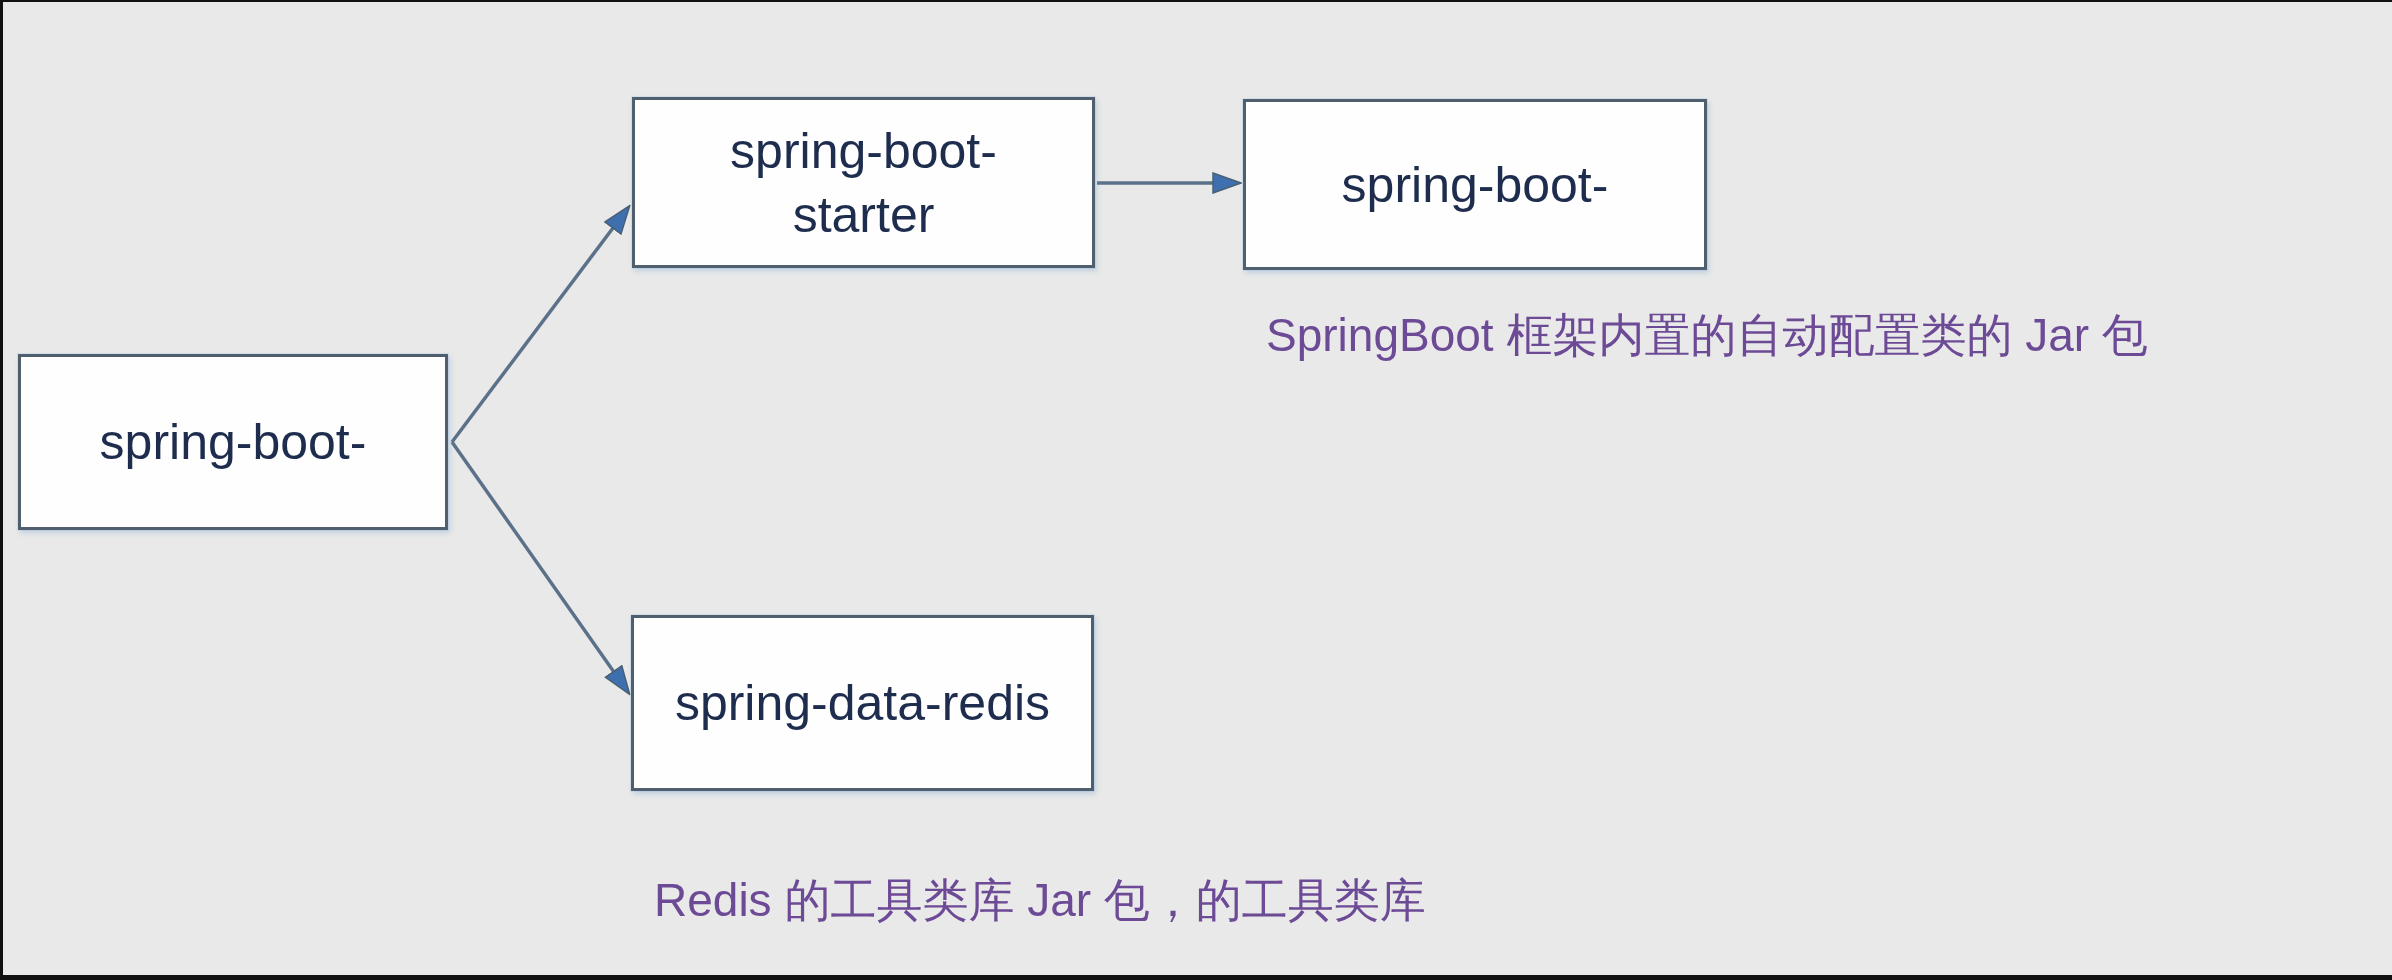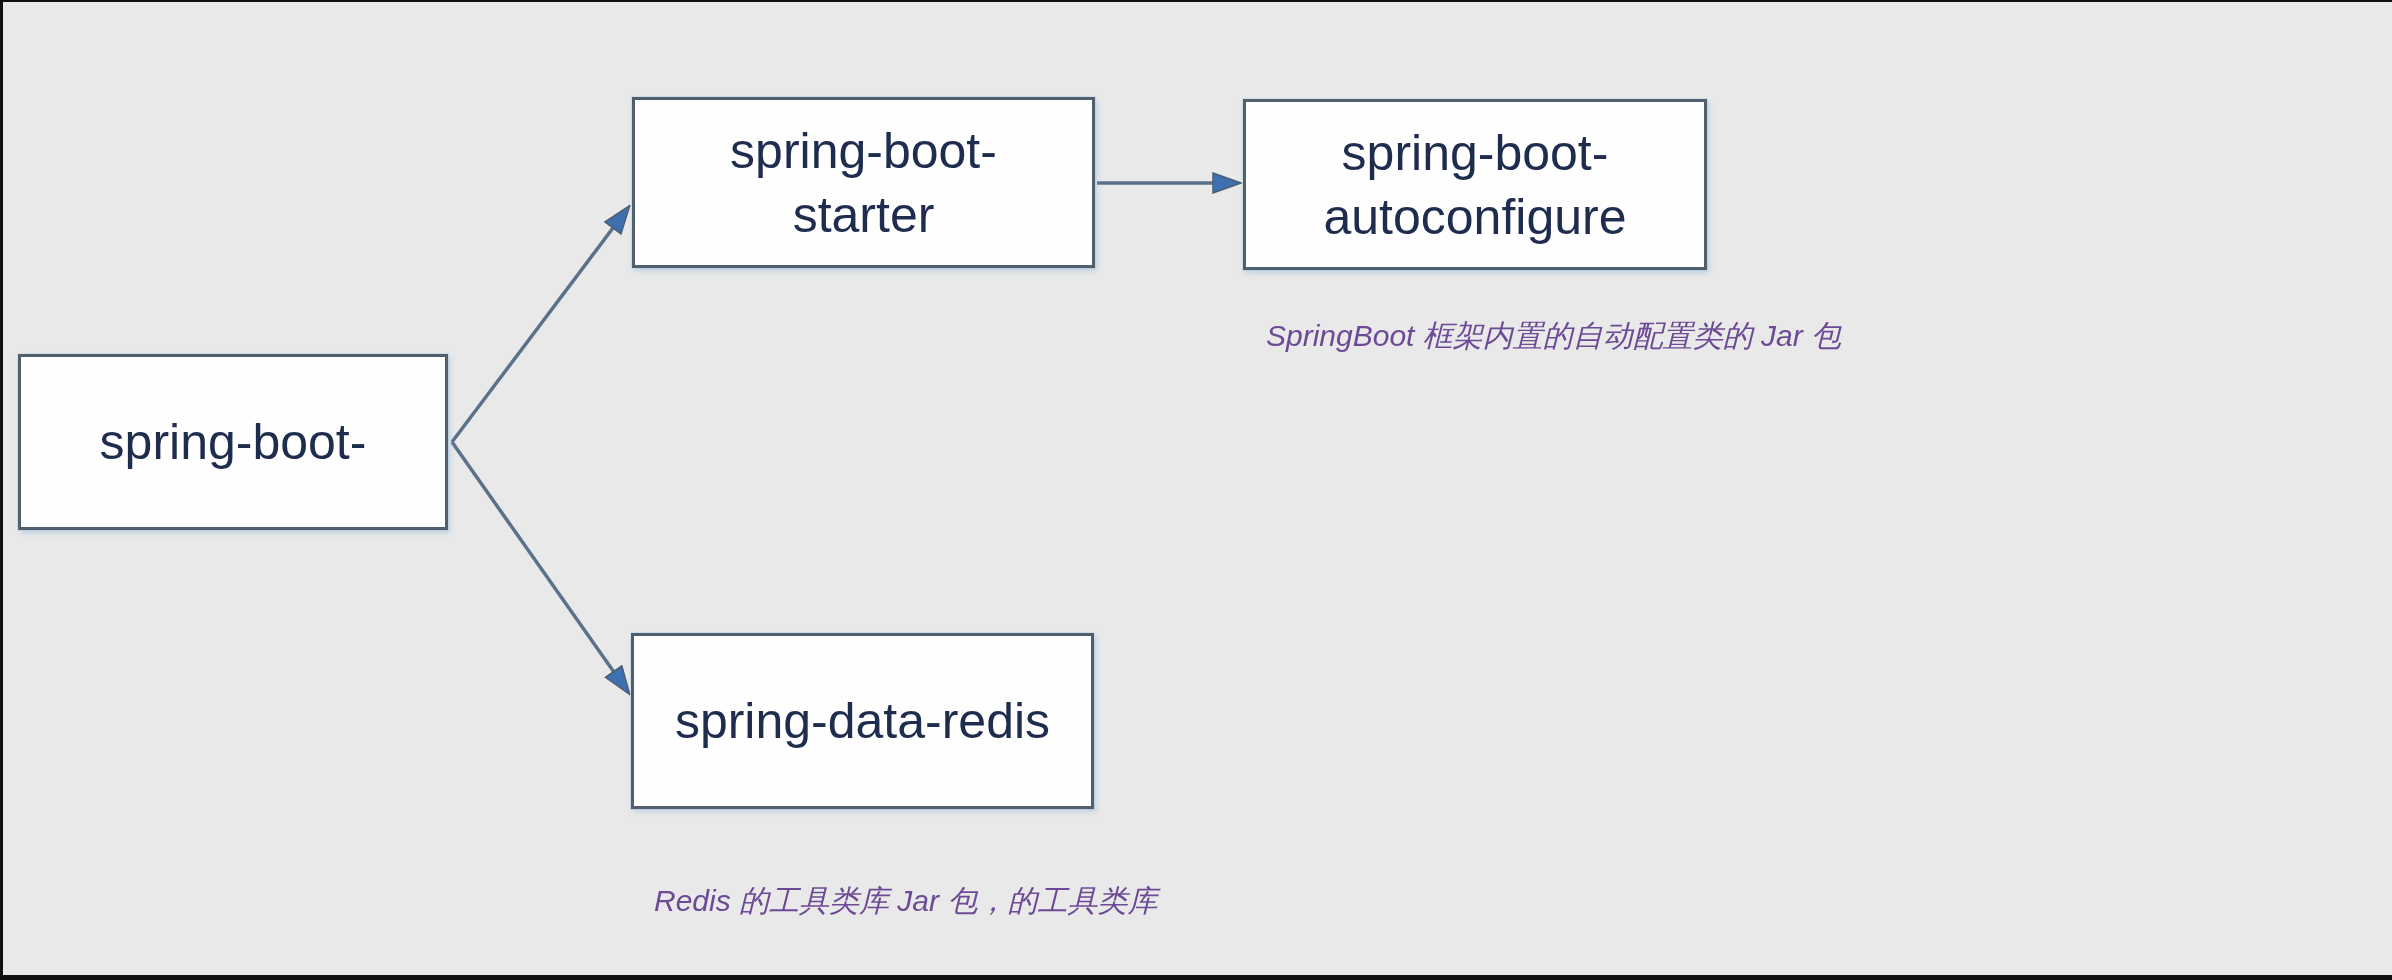--- a/index.html
+++ b/index.html
@@ -28,27 +28,26 @@
     align-items: center; justify-content: center;
     text-align: center;
     color: var(--node-text, #1e2c4e);
     font-size: 50px;
     line-height: 64px;
     box-sizing: border-box;
   }
   .node-starter-data-redis { left: 18px;   top: 354px; width: 430px; height: 176px; }
   .node-starter            { left: 632px;  top: 97px;  width: 463px; height: 171px; }
   .node-autoconfigure      { left: 1243px; top: 99px;  width: 464px; height: 171px; }
-  .node-data-redis         { left: 631px;  top: 633px; width: 463px; height: 176px; }
+  .node-data-redis         { left: 631px;  top: 615px; width: 463px; height: 176px; }
 
   .annotation {
     position: absolute;
     color: var(--accent-purple, #6d4a96);
-    font-style: italic;
-    font-size: 30px;
+    font-size: 46px;
     line-height: 59px;
     white-space: pre-line;
   }
   .annotation-autoconfigure { left: 1266px; top: 306px; }
   .annotation-data-redis    { left: 654px;  top: 812px; }
 
   svg.arrows {
     position: absolute; left: 0; top: 0;
     width: 2392px; height: 980px;
     pointer-events: none;
@@ -80,21 +79,20 @@
     <span>spring-boot-</span>
   </div>
 
   <div class="node node-starter">
     <span>spring-boot-</span>
     <span>starter</span>
   </div>
 
   <div class="node node-autoconfigure">
     <span>spring-boot-</span>
-    <span>autoconfigure</span>
   </div>
 
   <div class="node node-data-redis">
     <span>spring-data-redis</span>
   </div>
 
   <div class="annotation annotation-autoconfigure">SpringBoot 框架内置的自动配置类的 Jar 包</div>
 
   <div class="annotation annotation-data-redis">
     <div>Redis 的工具类库 Jar 包，的工具类库</div>

